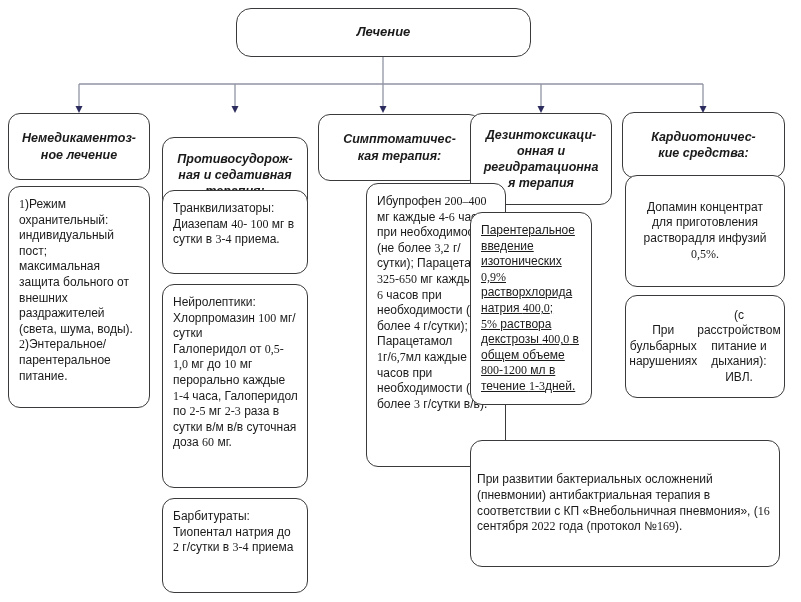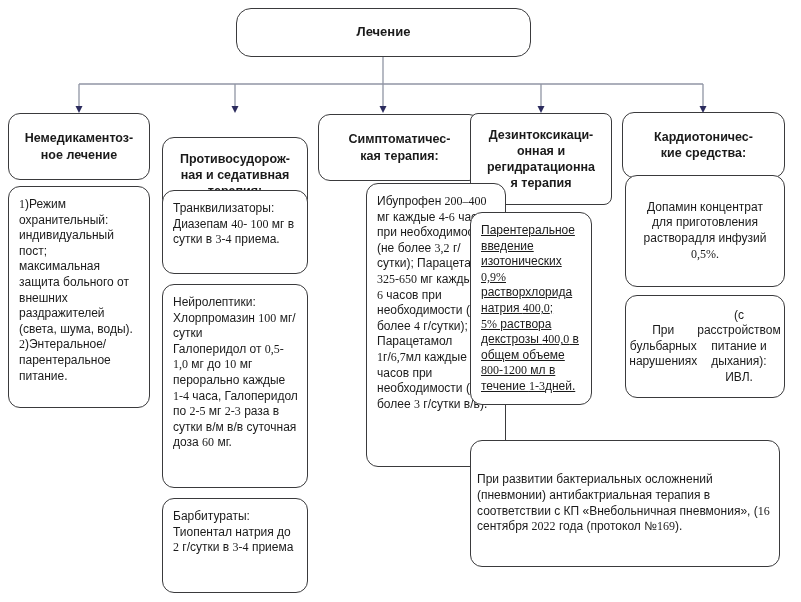--- a/index.html
+++ b/index.html
@@ -8,35 +8,35 @@
     font-family:"Liberation Sans","DejaVu Sans",sans-serif;
     color:#1a1a1a;overflow:hidden;
   }
   .box{
     position:absolute;box-sizing:border-box;
     border:1.2px solid #3a3a3c;border-radius:12px;background:#ffffff;
     font-size:12px;line-height:1.3;
   }
   .hdr{
     display:flex;align-items:center;justify-content:center;text-align:center;
-    font-weight:700;font-size:12.5px;white-space:pre-line;padding:4px 6px;
+    font-weight:700;font-size:12.5px;white-space:pre-line;padding:4px 6px;font-style:italic;
   }
   .body-box{padding:10px 9px 22px 10px;text-align:left;}
   .center-box{display:flex;align-items:center;justify-content:center;text-align:center;padding:6px 10px;}
   .b{font-weight:400;}
   .num{font-family:"Liberation Serif","DejaVu Serif",serif;}
   svg.connectors{position:absolute;left:0;top:0;z-index:0;}
   .box{z-index:1;}
 
   
   #root-box{left:236px;top:8px;width:295px;height:49px;border-radius:15px;font-size:13px;}
   #h1{left:8px;  top:113px;width:142px;height:67px;}
   #h2{left:162px;top:113px;width:146px;height:76px;margin-top:24px;}
   #h3{left:318px;top:114px;width:163px;height:67px;}
-  #h4{left:470px;top:113px;width:142px;height:92px;border-radius:8px;}
+  #h4{left:470px;top:113px;width:142px;height:92px;}
   #h5{left:622px;top:112px;width:163px;height:66px;}
   #c1{left:8px;  top:186px;width:142px;height:222px;}
   #c2a{left:162px;top:190px;width:146px;height:84px;}
   #c2b{left:162px;top:284px;width:146px;height:204px;}
   #c2c{left:162px;top:498px;width:146px;height:95px;}
   #c3{left:318px;top:183px;width:140px;height:284px;margin-left:48px;}
   #c4{left:470px;top:212px;width:122px;height:193px;text-decoration:underline;}
   #c5a{left:625px;top:175px;width:160px;height:112px;}
   #c5b{left:625px;top:295px;width:160px;height:103px;}
   #note{left:470px;top:440px;width:310px;height:127px;padding:10px 6px;display:flex;align-items:center;}

